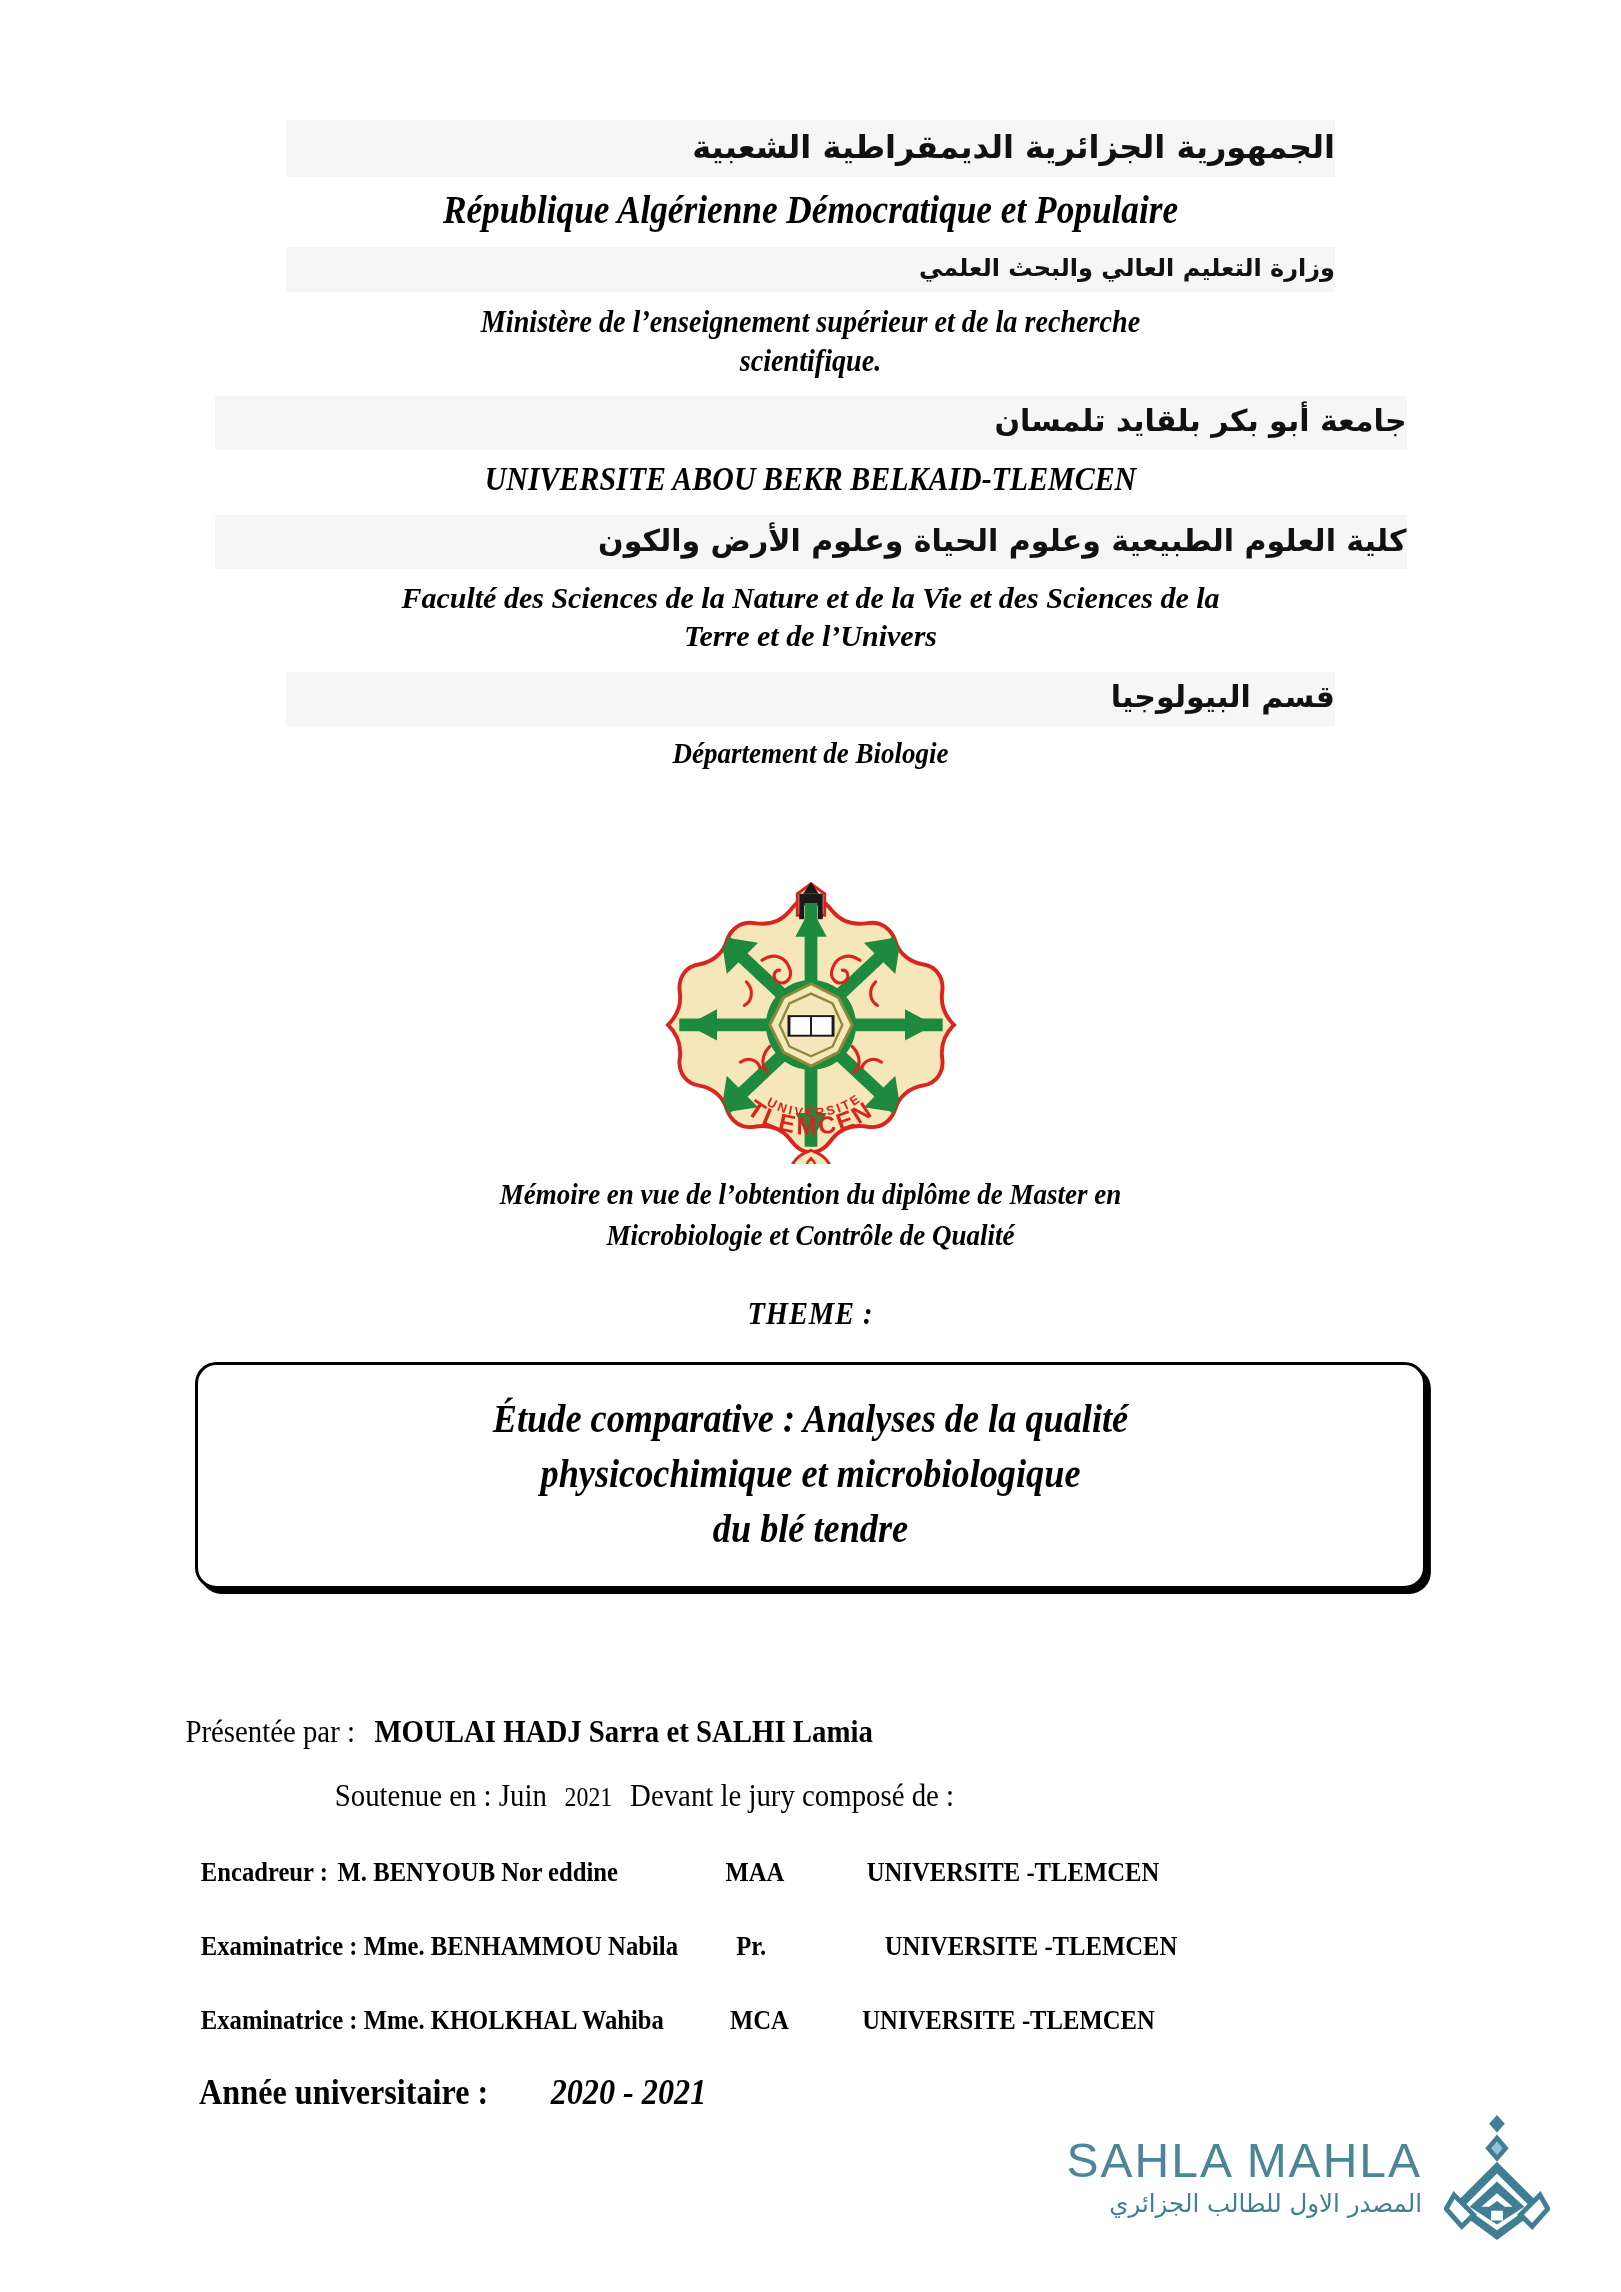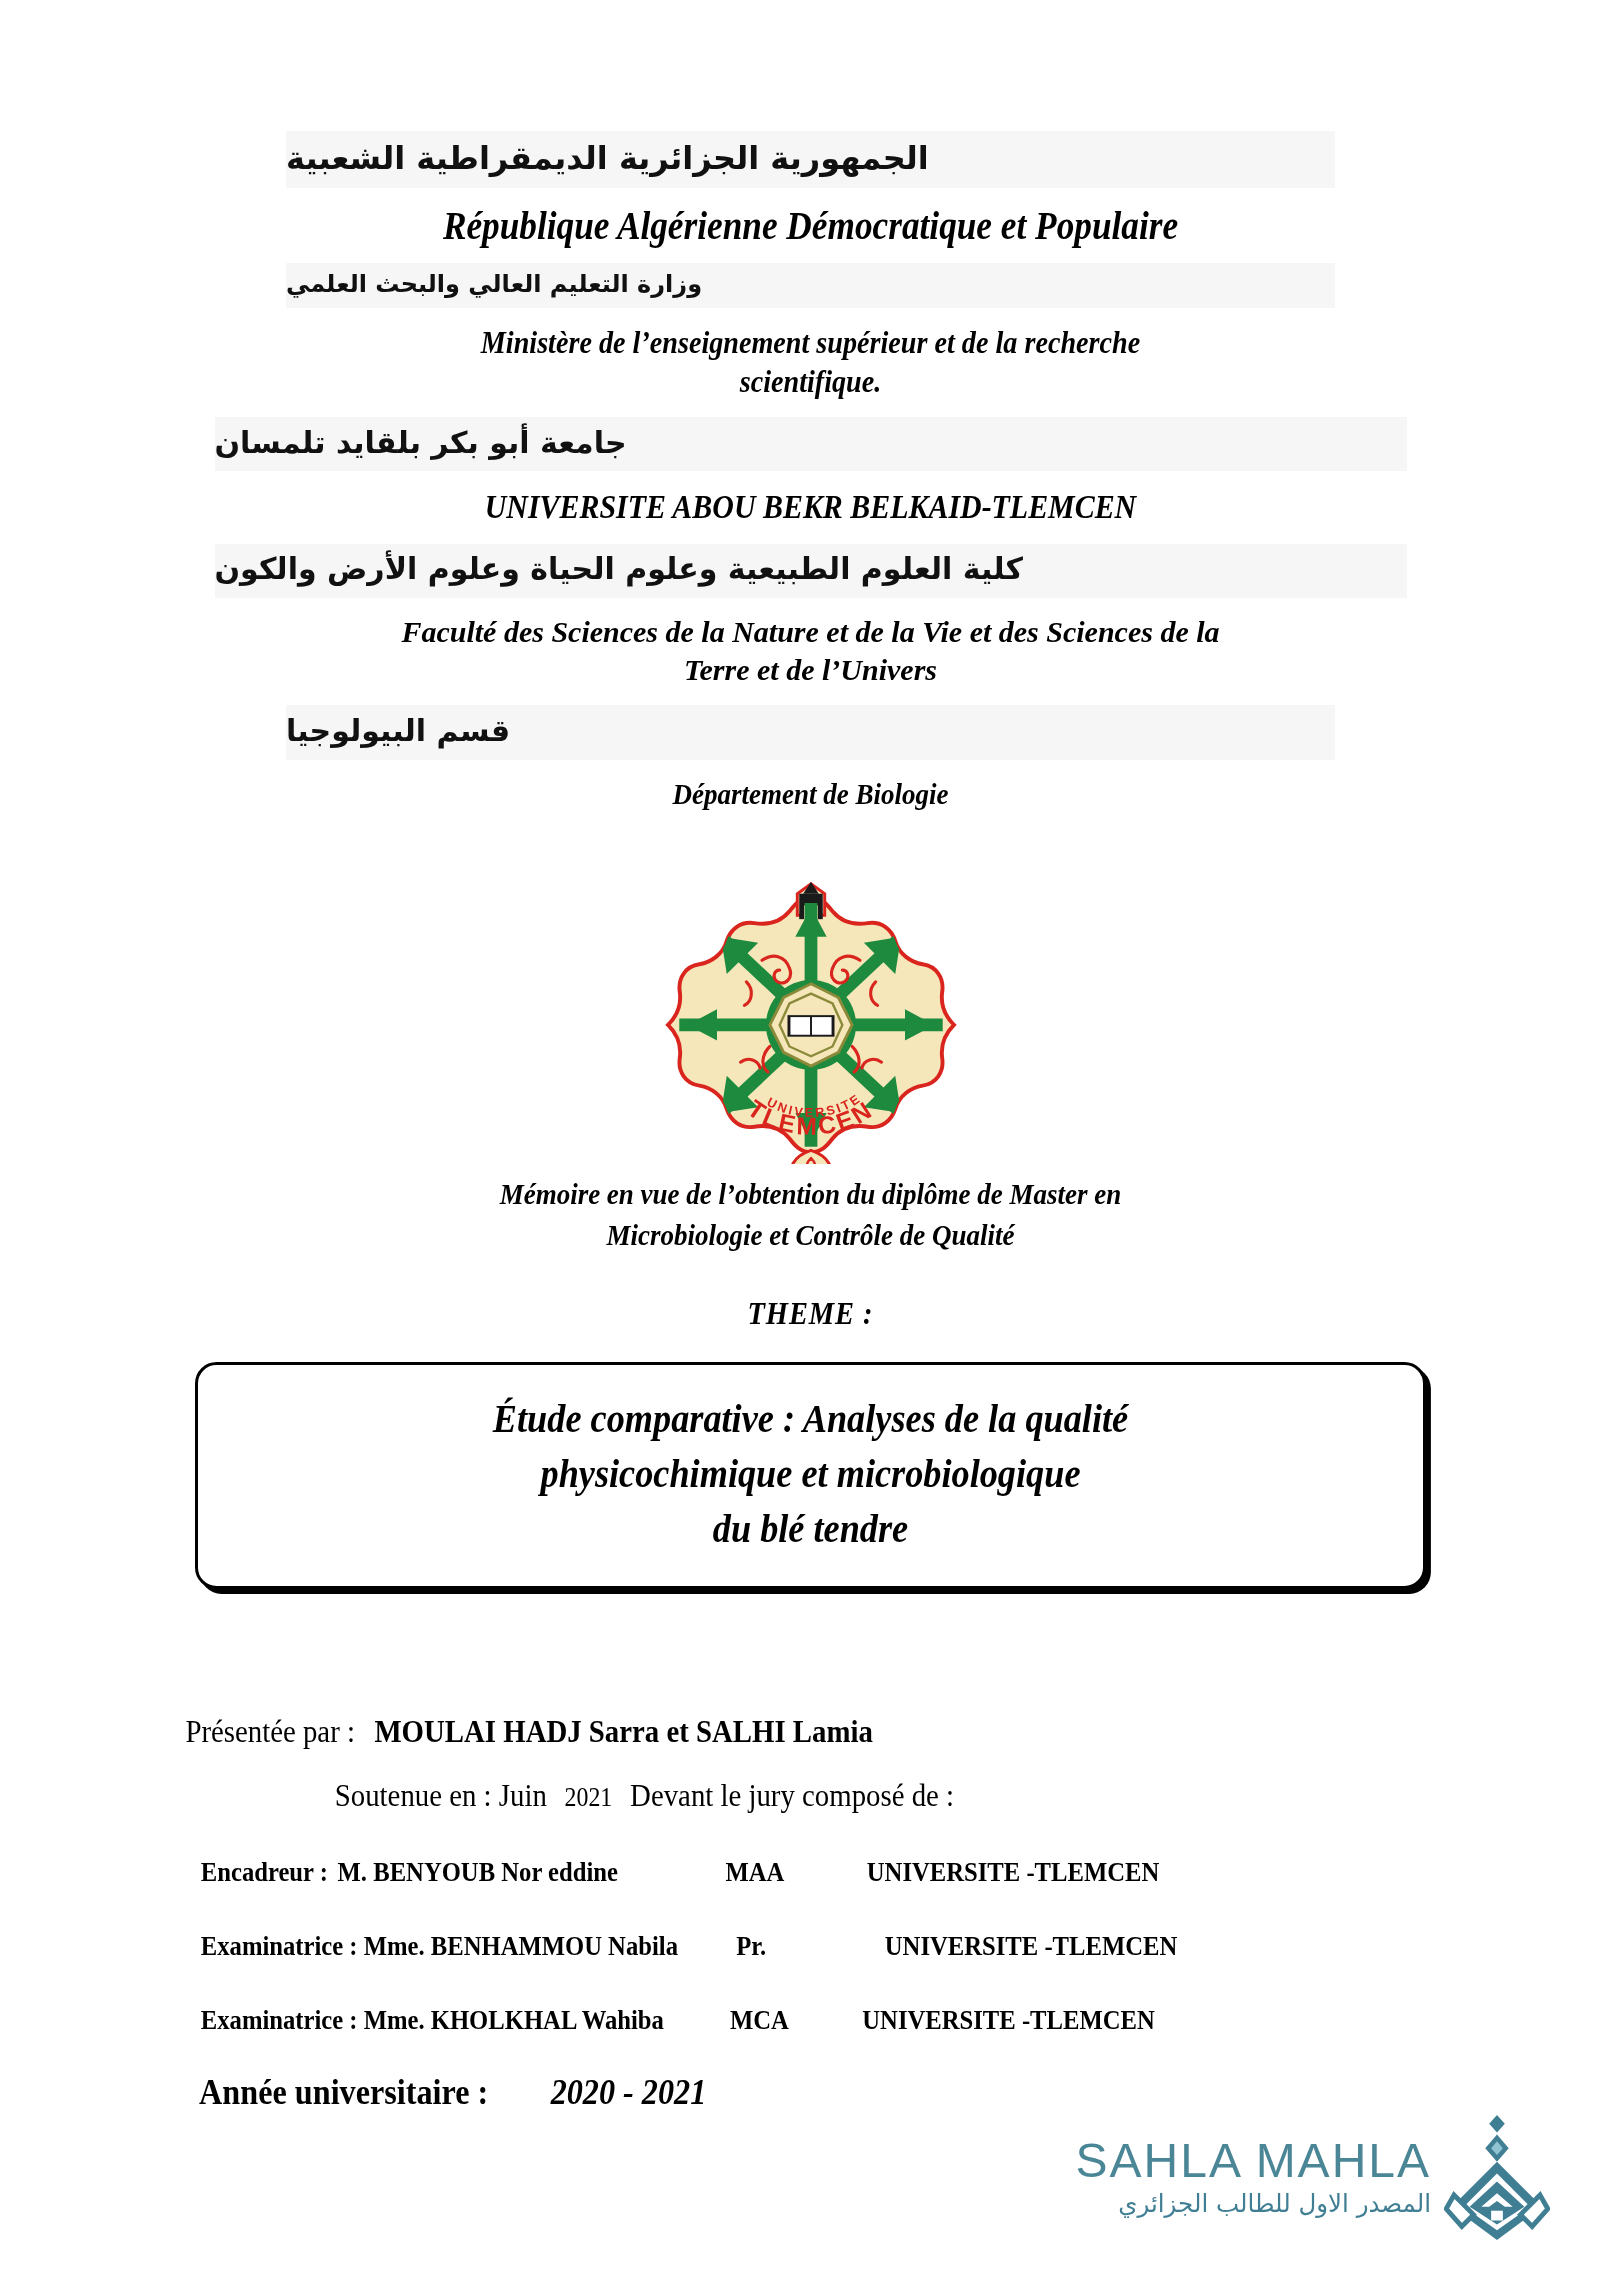--- a/index.html
+++ b/index.html
@@ -18,23 +18,23 @@
   }
   .ar{
     font-family:"DejaVu Sans", sans-serif;
     direction:rtl;
     font-weight:700;
     color:#111;
   }
   .band{
     display:block;
     width:1049px;
-    margin:15px auto;
+    margin:4px auto;
     background:#f6f6f6;
-    text-align:left;
+    text-align:right;
   }
   .ar-l1{ font-size:32px; line-height:1.52; padding:2.9px 0 5.9px; letter-spacing:0px;}
   .fr-title{
     font-family:"Liberation Serif", serif;
     font-weight:bold; font-style:italic;
     font-size:41px;
     line-height:1.12;
     text-align:center;
     transform:scaleX(0.86);
     transform-origin:center;
@@ -161,21 +161,21 @@
   }
   .annee .yrs{font-style:italic;font-weight:bold;padding-left:59px;}
 
   
   .footer-logo{
     position:absolute;
     right:71px;
     bottom:51px;
     display:flex;
     align-items:center;
-    gap:13px;
+    gap:22px;
   }
   .fl-text{
     display:flex;
     flex-direction:column;
     align-items:flex-end;
   }
   .fl-main{
     font-family:"Liberation Sans", sans-serif;
     font-size:48px;
     letter-spacing:2px;

